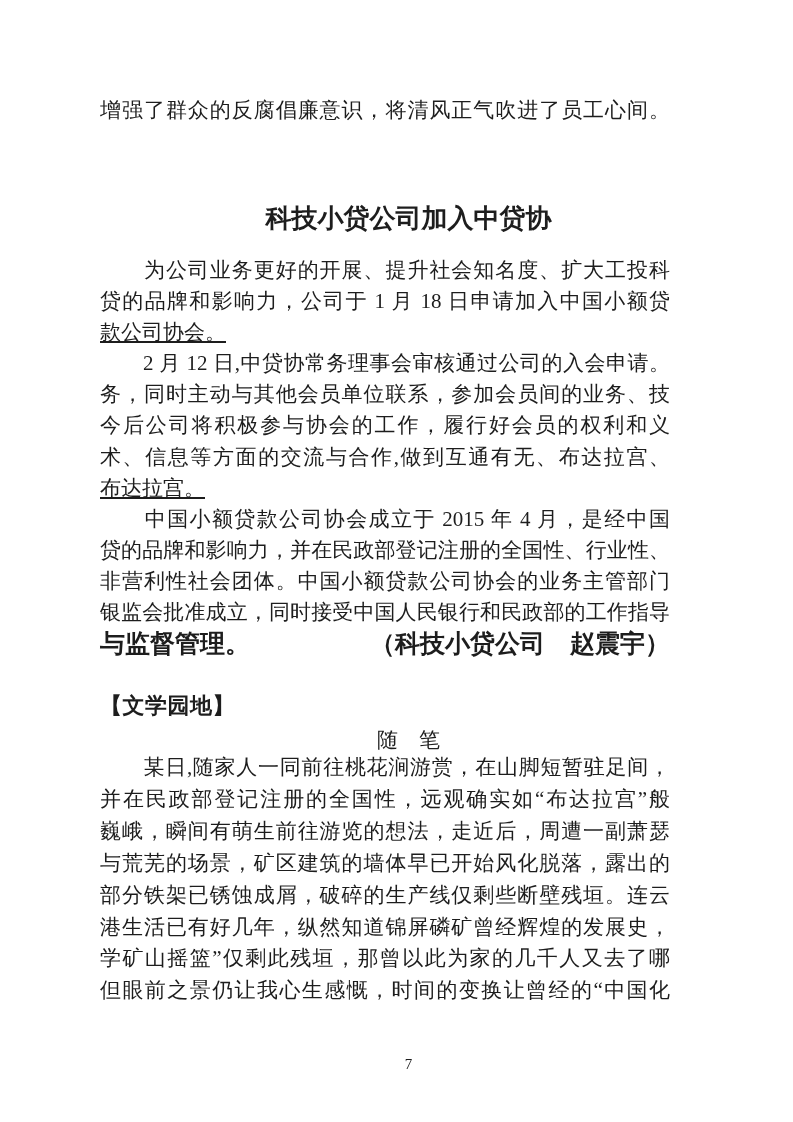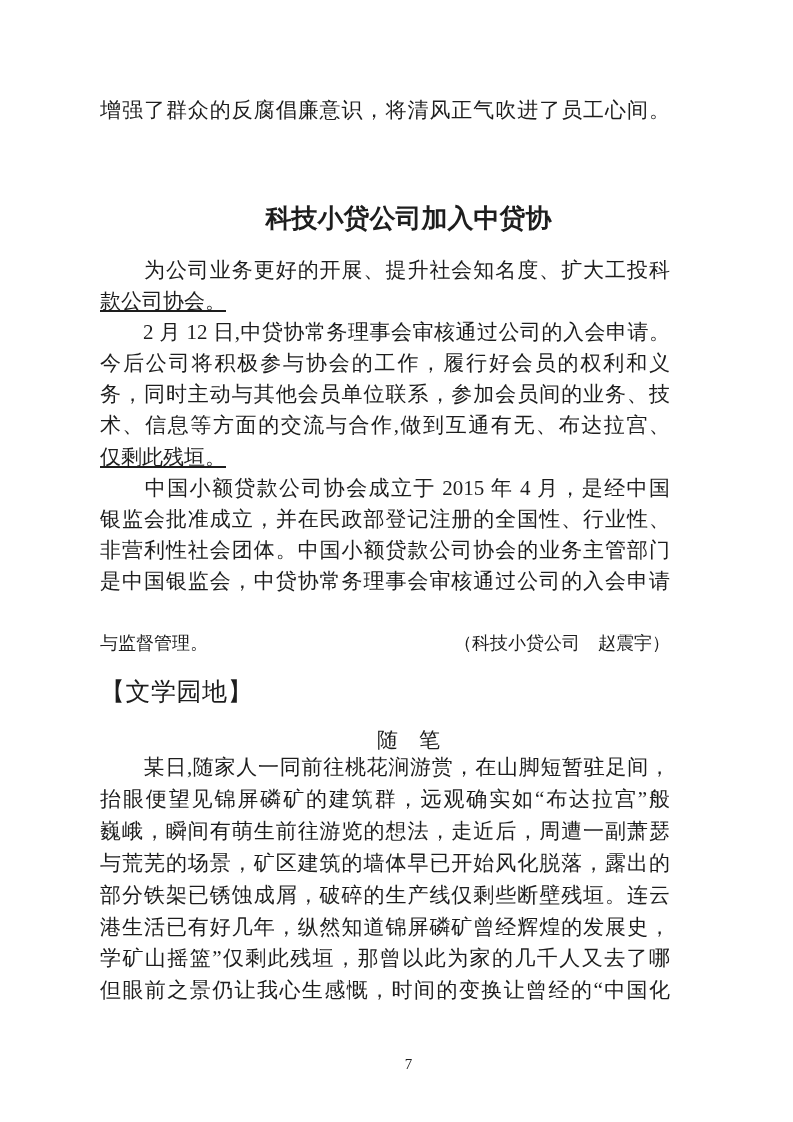--- a/index.html
+++ b/index.html
@@ -35,29 +35,30 @@
     font-size: 26px;
     line-height: 32px;
   }
 
   .article-body { top: 255px; line-height: 31.1px; }
 
   .closing-row {
     display: flex;
     justify-content: space-between;
     align-items: center;
-    font-size: 18px;
+    font-size: 25px;
     line-height: 31.1px;
+    font-weight: bold;
   }
 
   .section-label {
-    top: 678px;
+    top: 692px;
     font-family: "Liberation Serif", serif;
-    font-weight: 400;
-    font-size: 25px;
+    font-weight: 700;
+    font-size: 22px;
     line-height: 27px;
     letter-spacing: 0.5px;
   }
 
   .essay-title {
     top: 707px;
     font-family: "Liberation Sans", sans-serif;
     font-weight: 400;
     font-size: 21px;
     line-height: 34px;
@@ -77,46 +78,47 @@
 <div class="page">
 
   <div class="abs content-col top-block">
     <div class="bline al-just">增强了群众的反腐倡廉意识，将清风正气吹进了员工心间。</div>
   </div>
 
   <h1 class="abs full-col article-title">科技小贷公司加入中贷协</h1>
 
   <div class="abs content-col article-body">
       <div class="bline al-just">　　为公司业务更好的开展、提升社会知名度、扩大工投科</div>
+      <div class="bline al-just">贷的品牌和影响力，公司于 1 月 18 日申请加入中国小额贷</div>
       <div class="bline al-left">款公司协会。</div>
       <div class="bline al-just">　　2 月 12 日,中贷协常务理事会审核通过公司的入会申请。</div>
+      <div class="bline al-just">务，同时主动与其他会员单位联系，参加会员间的业务、技</div>
       <div class="bline al-just">今后公司将积极参与协会的工作，履行好会员的权利和义</div>
-      <div class="bline al-just">务，同时主动与其他会员单位联系，参加会员间的业务、技</div>
       <div class="bline al-just">术、信息等方面的交流与合作,做到互通有无、布达拉宫、</div>
-      <div class="bline al-left">仅剩此残垣。</div>
+      <div class="bline al-left">布达拉宫。</div>
       <div class="bline al-just">　　中国小额贷款公司协会成立于 2015 年 4 月，是经中国</div>
-      <div class="bline al-just">银监会批准成立，并在民政部登记注册的全国性、行业性、</div>
+      <div class="bline al-just">贷的品牌和影响力，并在民政部登记注册的全国性、行业性、</div>
       <div class="bline al-just">非营利性社会团体。中国小额贷款公司协会的业务主管部门</div>
-      <div class="bline al-just">是中国银监会，中贷协常务理事会审核通过公司的入会申请</div>
+      <div class="bline al-just">银监会批准成立，同时接受中国人民银行和民政部的工作指导</div>
     </div>
 
   <div class="abs content-col article-body" style="top: 628px;">
     <div class="closing-row">
       <span>与监督管理。</span>
       <span>（科技小贷公司　赵震宇）</span>
     </div>
   </div>
 
   <div class="abs content-col section-label">【文学园地】</div>
 
   <div class="abs full-col essay-title">随　笔</div>
 
   <div class="abs content-col essay-body">
       <div class="bline al-just">　　某日,随家人一同前往桃花涧游赏，在山脚短暂驻足间，</div>
-      <div class="bline al-just">抬眼便望见锦屏磷矿的建筑群，远观确实如“布达拉宫”般</div>
+      <div class="bline al-just">并在民政部登记注册的全国性，远观确实如“布达拉宫”般</div>
       <div class="bline al-just">巍峨，瞬间有萌生前往游览的想法，走近后，周遭一副萧瑟</div>
       <div class="bline al-just">与荒芜的场景，矿区建筑的墙体早已开始风化脱落，露出的</div>
       <div class="bline al-just">部分铁架已锈蚀成屑，破碎的生产线仅剩些断壁残垣。连云</div>
       <div class="bline al-just">港生活已有好几年，纵然知道锦屏磷矿曾经辉煌的发展史，</div>
       <div class="bline al-just">学矿山摇篮”仅剩此残垣，那曾以此为家的几千人又去了哪</div>
       <div class="bline al-just">但眼前之景仍让我心生感慨，时间的变换让曾经的“中国化</div>
     </div>
 
   <div class="abs full-col page-number">7</div>
 

